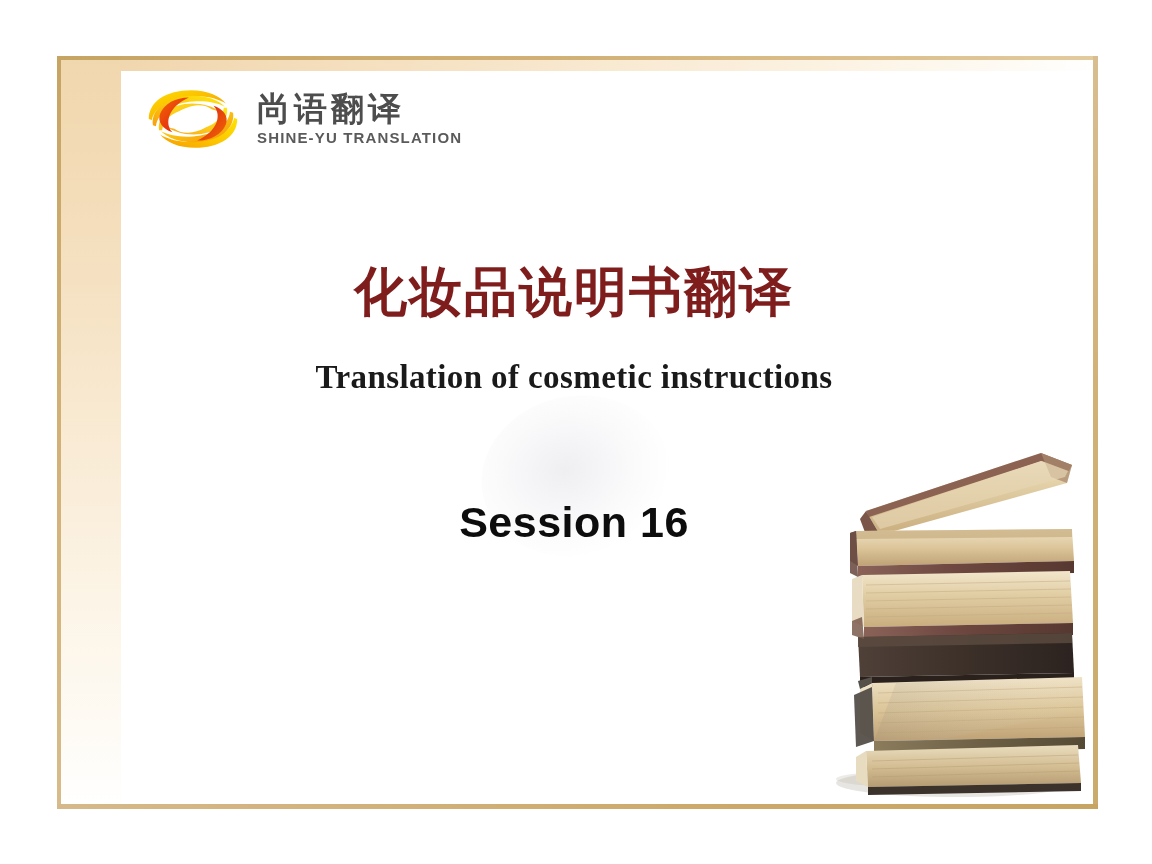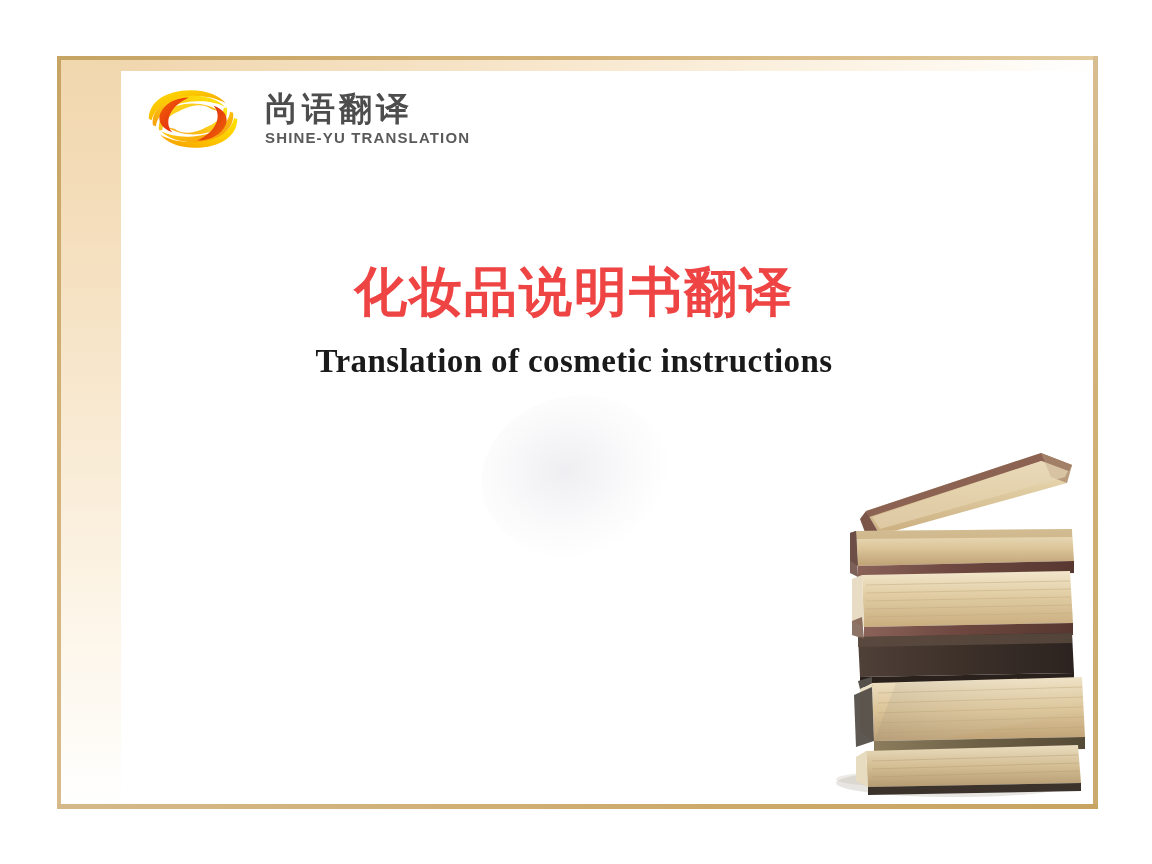--- a/index.html
+++ b/index.html
@@ -109,21 +109,21 @@
     pointer-events: none;
   }
 
   
   .logo {
     position: absolute;
     left: 20px;
     top: 12px;
     display: flex;
     align-items: center;
-    gap: 20px;
+    gap: 12px;
   }
   .logo-mark {
     width: 104px;
     height: 72px;
     flex: none;
   }
   .logo-words { display: block; }
   .logo-cn {
     display: block;
     font-family: "DejaVu Sans", "Liberation Sans", sans-serif;
@@ -149,27 +149,27 @@
   .title-cn {
     position: absolute;
     left: 0;
     top: 186px;
     width: 906px;
     text-align: center;
     font-family: "DejaVu Sans", "Liberation Sans", sans-serif;
     font-size: 53px;
     font-weight: 700;
     letter-spacing: 2px;
-    color: #ef4444;
+    color: #7f1d1d;
     white-space: nowrap;
   }
   .title-en {
     position: absolute;
     left: 0;
-    top: 272px;
+    top: 288px;
     width: 906px;
     text-align: center;
     font-family: "Liberation Serif", "DejaVu Serif", serif;
     font-size: 33px;
     font-weight: 700;
     letter-spacing: .4px;
     color: #1a1a1a;
     white-space: nowrap;
   }
   .session {
@@ -254,20 +254,21 @@
       <span class="logo-words">
         <span class="logo-cn">尚语翻译</span>
         <span class="logo-en">SHINE-YU TRANSLATION</span>
       </span>
     </div>
 
     <div class="title-cn">化妆品说明书翻译</div>
 
     <div class="title-en">Translation of cosmetic instructions</div>
 
+    <div class="session">Session 16</div>
 
     <svg class="books" viewBox="0 0 250 393">
       <defs>
         <linearGradient id="pg1" x1="0" y1="0" x2="0" y2="1">
           <stop offset="0%" stop-color="#f2e6cc"></stop>
           <stop offset="40%" stop-color="#e2cfa6"></stop>
           <stop offset="100%" stop-color="#c9ad7e"></stop>
         </linearGradient>
         <linearGradient id="pg2" x1="0" y1="0" x2="0" y2="1">
           <stop offset="0%" stop-color="#efe2c6"></stop>

